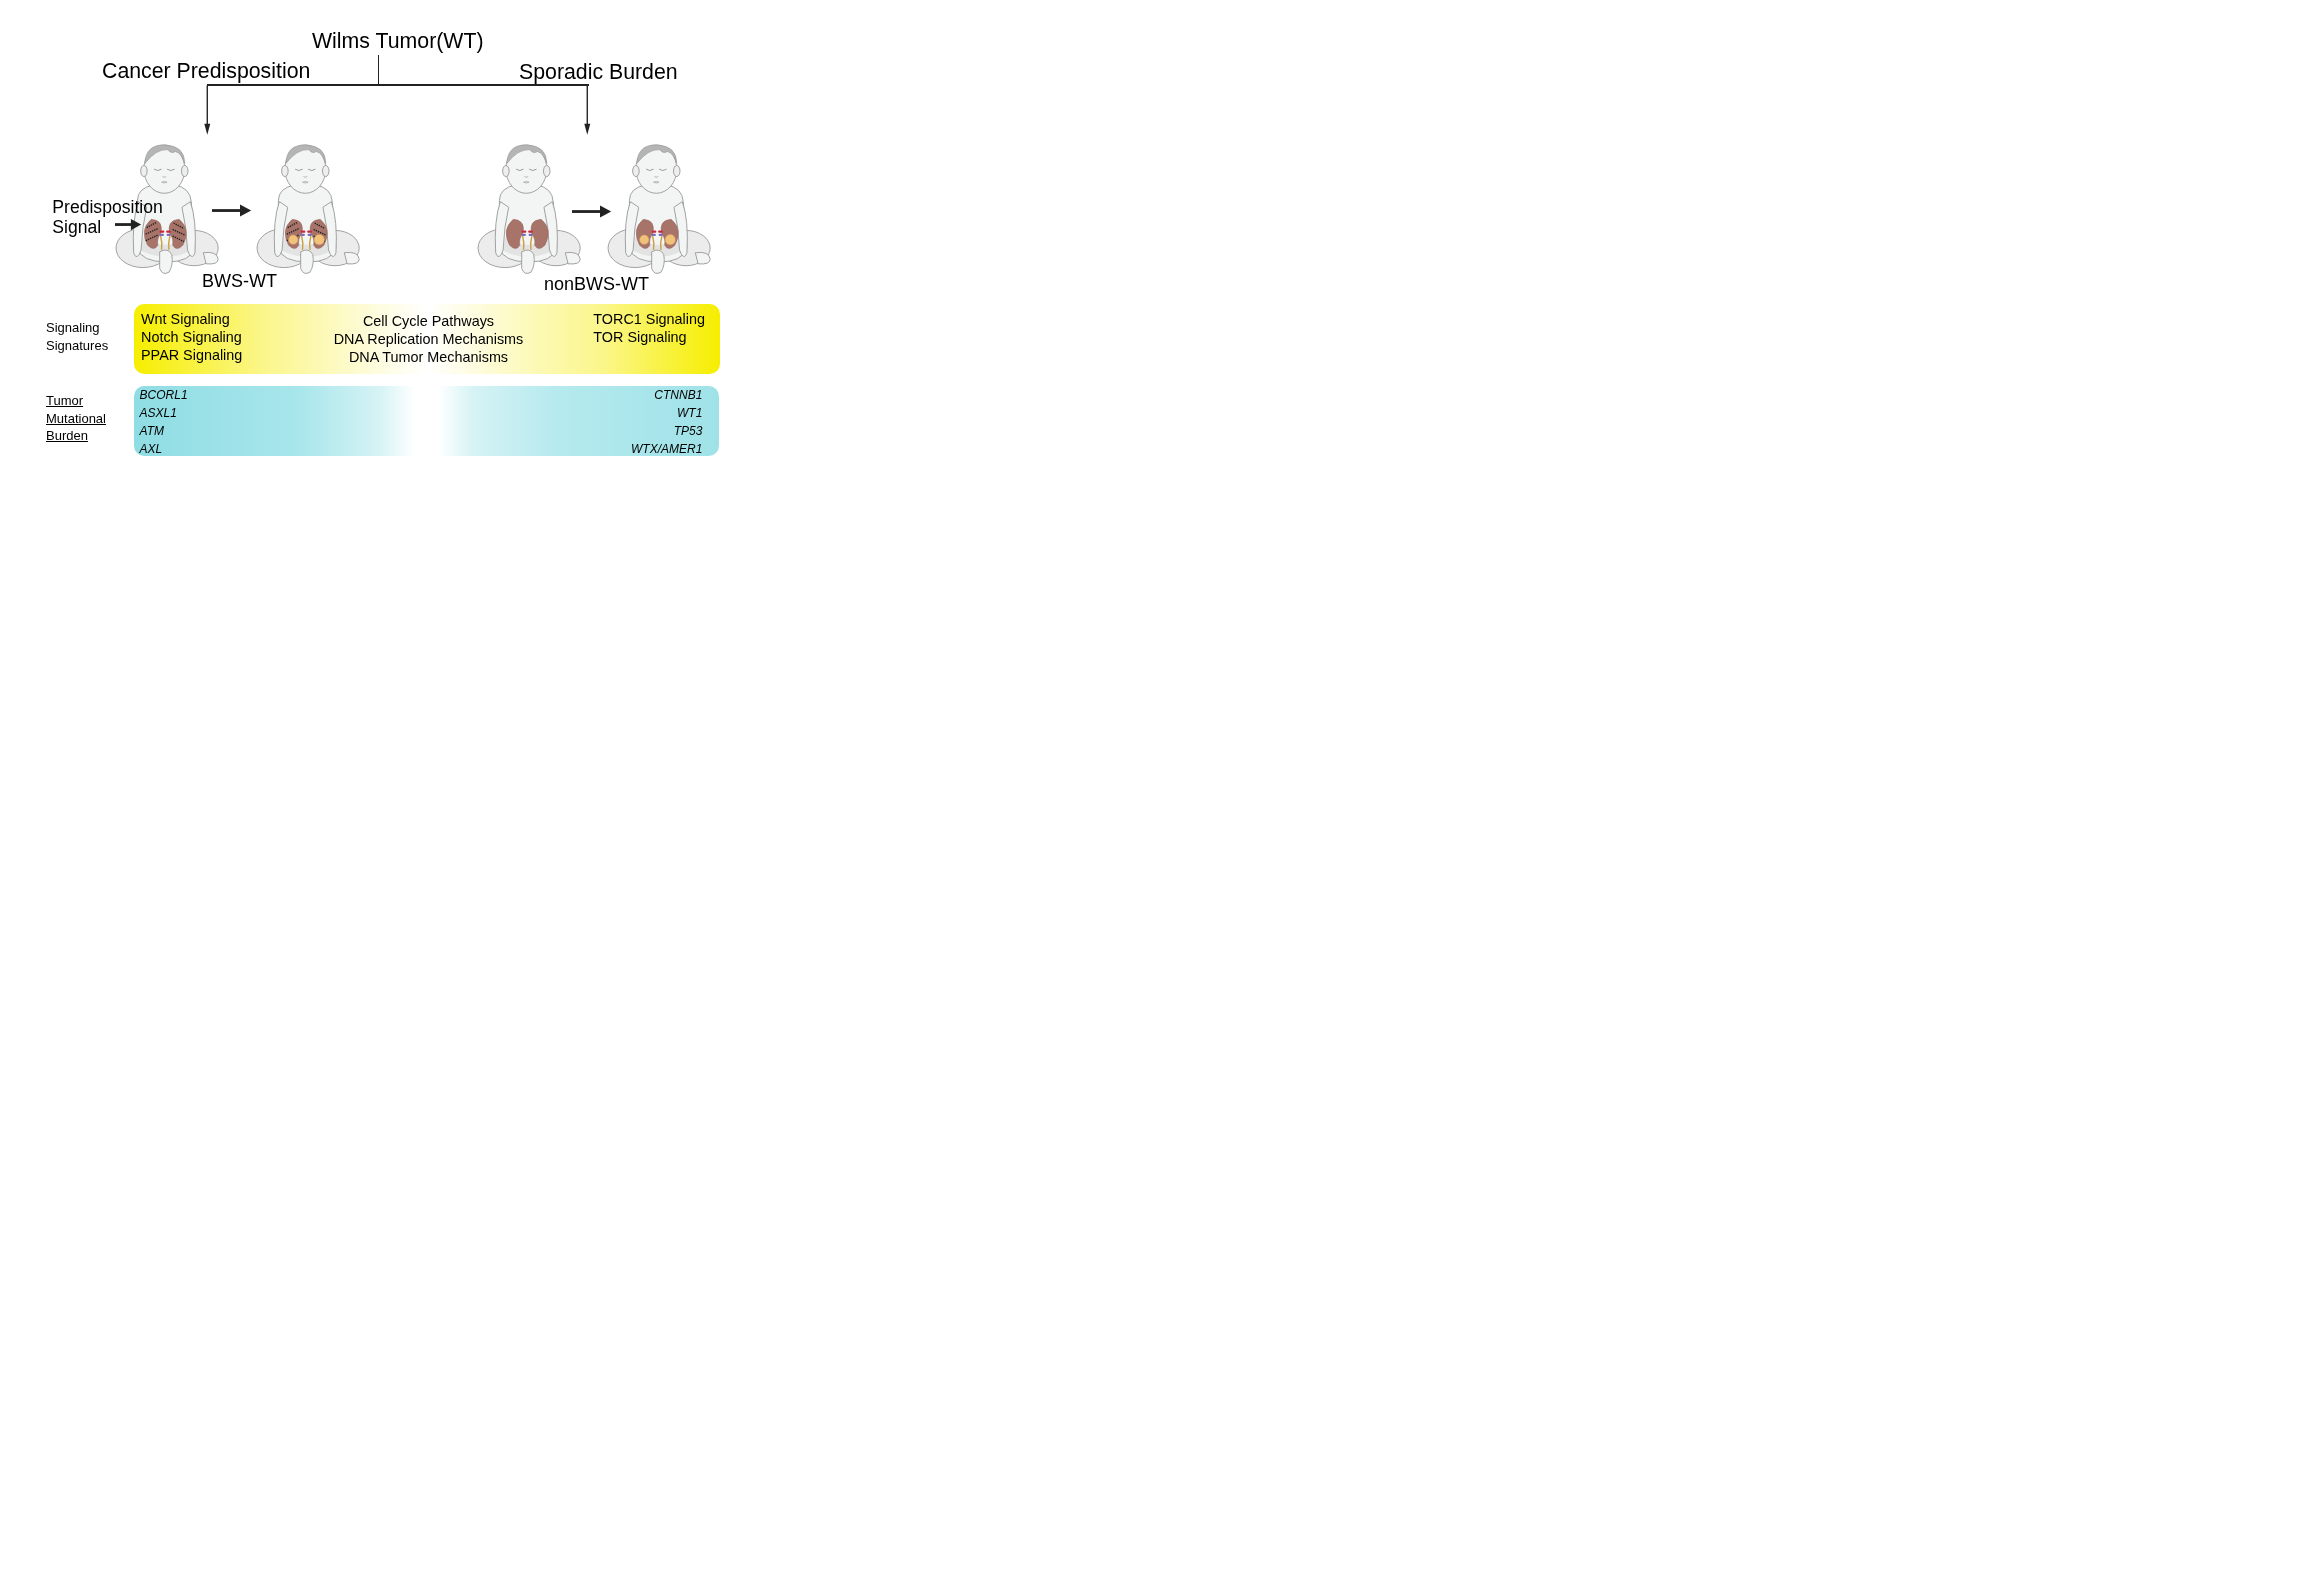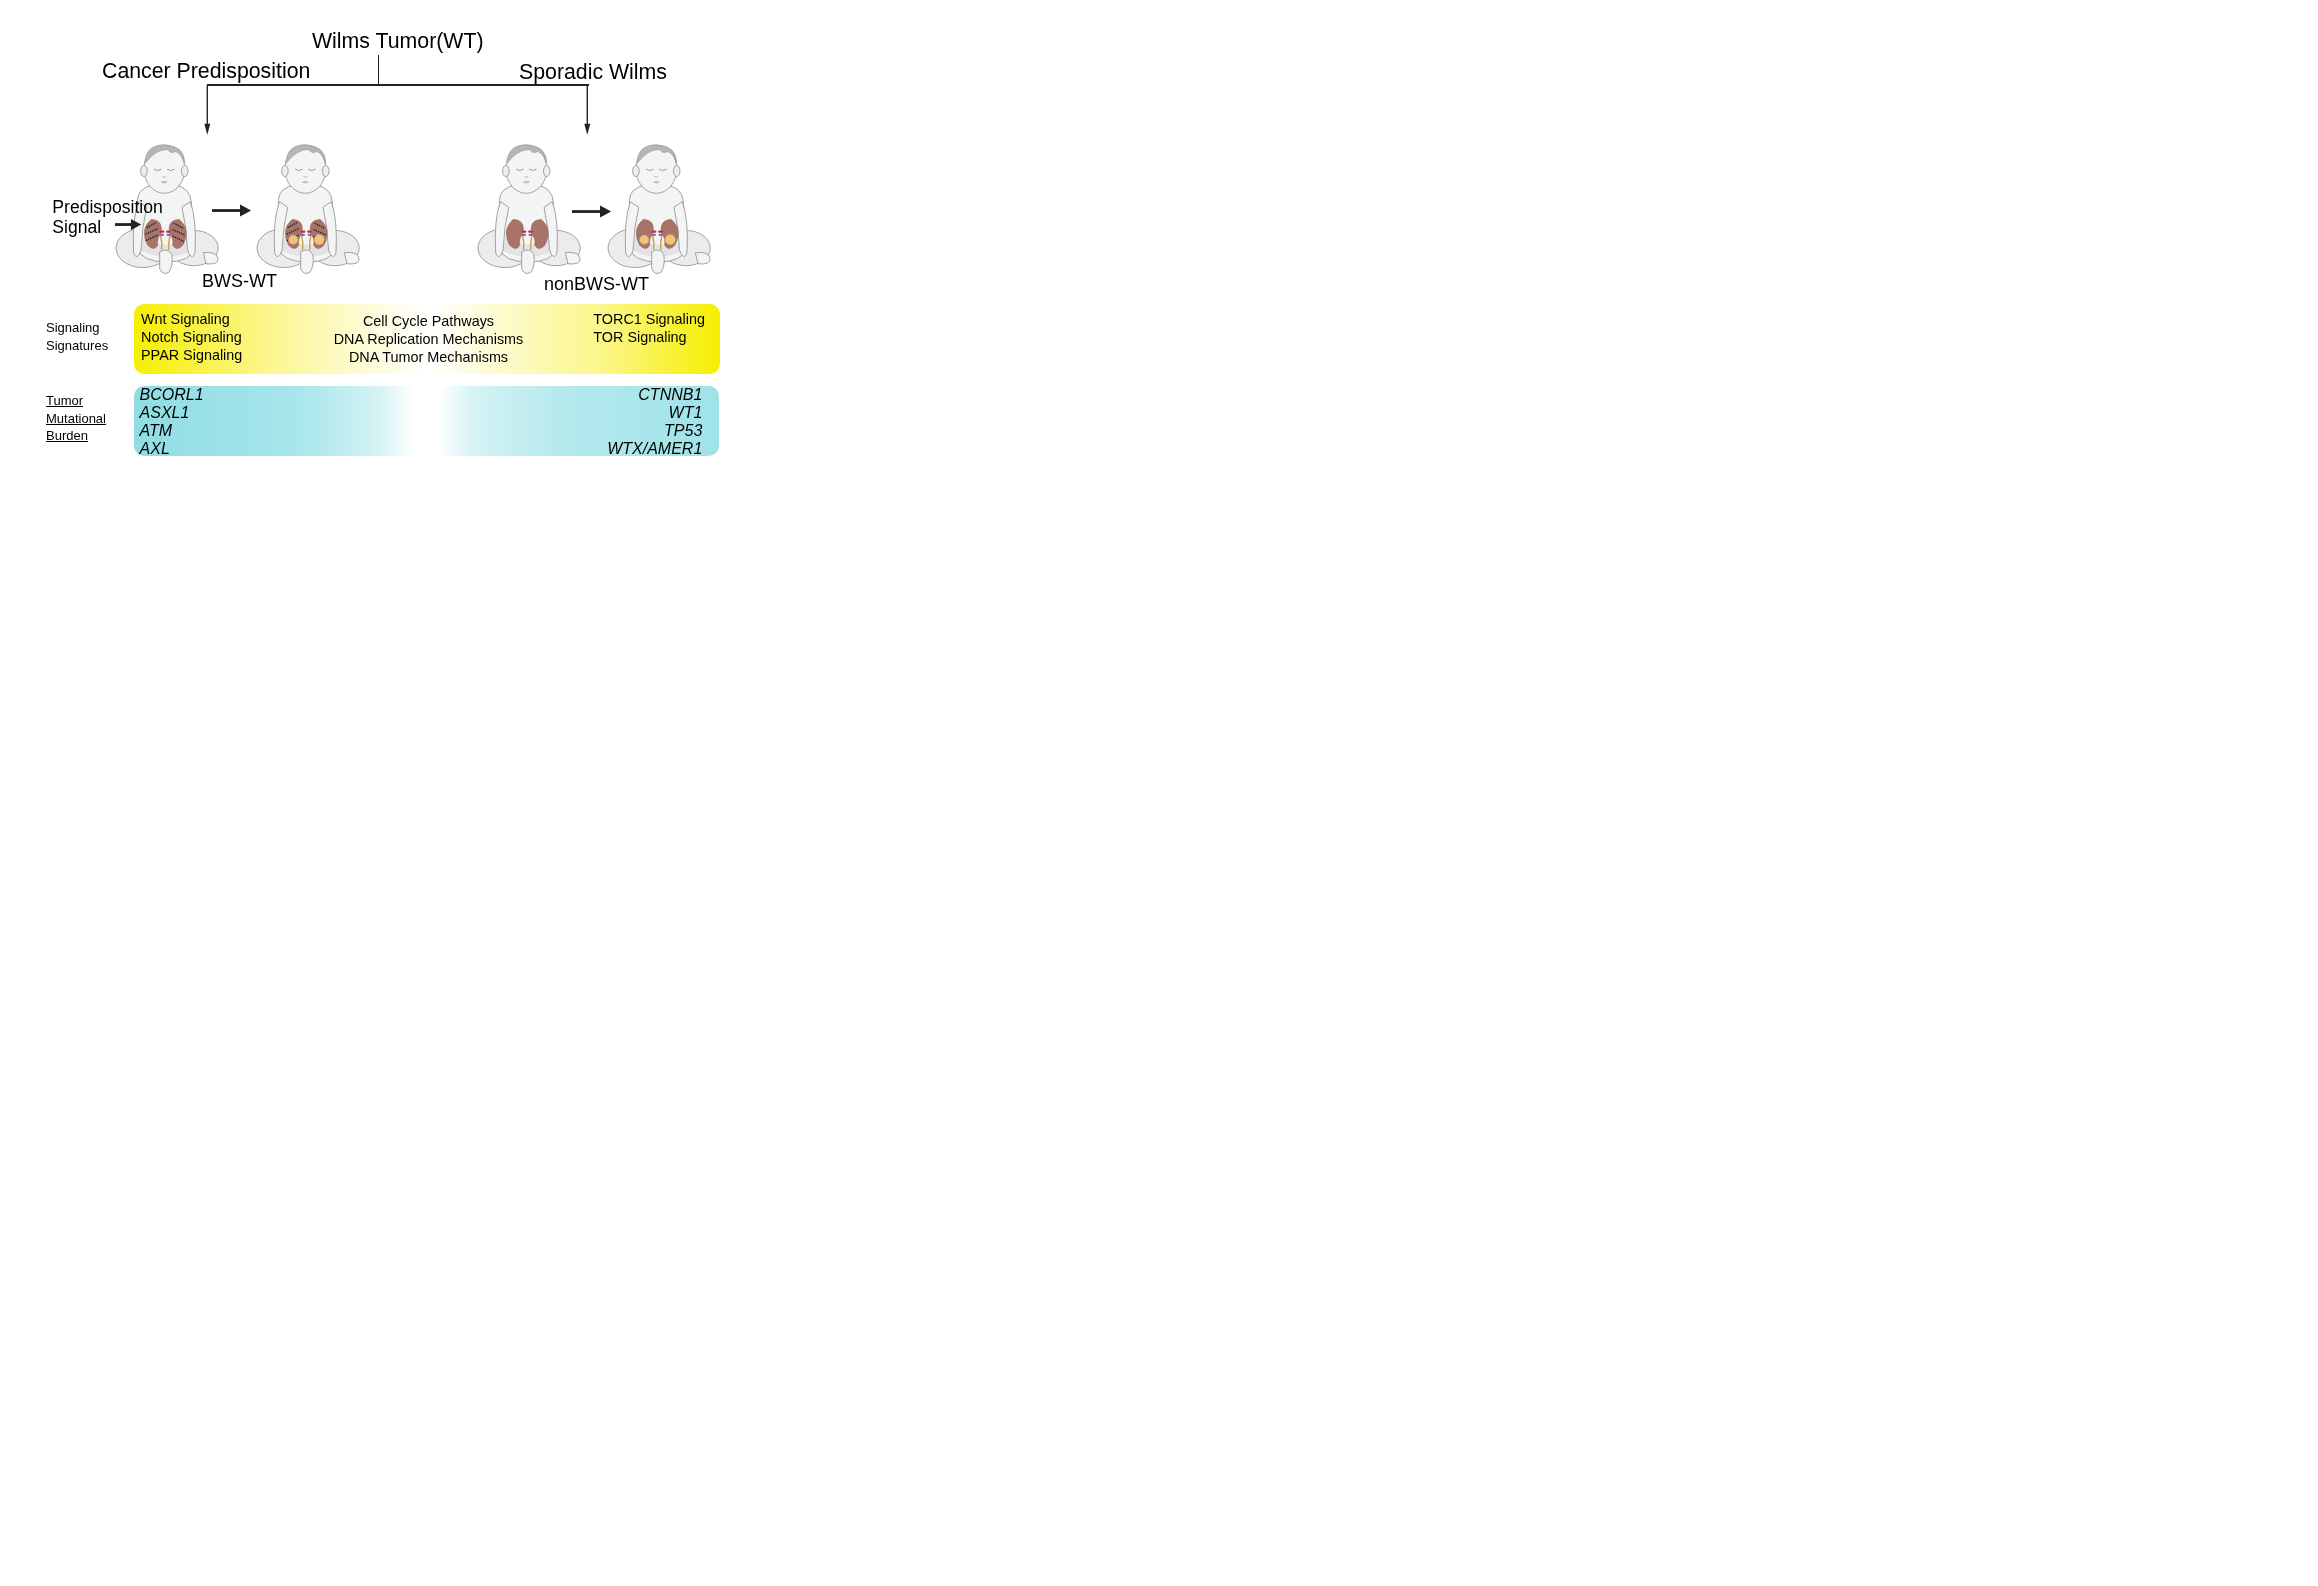--- a/index.html
+++ b/index.html
@@ -7,30 +7,30 @@
          font-family:"Liberation Sans", sans-serif; color:#000; }
   .abs { position:absolute; }
   .title { font-size:21.3px; white-space:nowrap; }
   .label { font-size:17.6px; white-space:nowrap; line-height:1.12; }
   .sub { font-size:18px; white-space:nowrap; }
   .rowlabel { font-size:13px; line-height:17.6px; white-space:nowrap; }
   .box { border-radius:10.2px; }
   .sig-box { background:linear-gradient(90deg,#f6ee00 0%, #fbf68a 22%, #fdfbd0 38%, #ffffff 50%, #fdfbd0 62%, #fbf68a 80%, #f6ee00 100%); }
   .mut-box { background:linear-gradient(90deg,#8fdde4 0%, #a7e6eb 28%, #d6f3f5 42%, #ffffff 48%, #ffffff 52%, #d6f3f5 58%, #b6eaee 72%, #9ee2e8 100%); }
   .sig-text { font-size:14.4px; line-height:18px; white-space:nowrap; }
-  .gene { font-size:16px; line-height:18px; font-style:italic; white-space:nowrap; }
+  .gene { font-size:12px; line-height:18px; font-style:italic; white-space:nowrap; }
   .line { background:#222; }
   svg { overflow:visible; }
 </style>
 </head>
 <body>
 
 <div class="abs title" style="left:312px; top:29px;text-align:right;">Wilms Tumor(WT)</div>
 <div class="abs title" style="left:102px; top:59px;">Cancer Predisposition</div>
-<div class="abs title" style="left:519px; top:60px;">Sporadic Wilms</div>
+<div class="abs title" style="left:519px; top:60px;">Sporadic Burden</div>
 
 <div class="abs line" style="left:378px; top:55px; width:1.4px; height:30px;"></div>
 <div class="abs line" style="left:207px; top:84px; width:382px; height:1.9px;"></div>
 
 <svg class="abs" style="left:202px; top:85px;" width="11" height="51" viewBox="0 0 24 110">
   <rect x="10" y="0" width="3" height="86" fill="#222"></rect>
   <polygon points="5,84 18,84 11.5,108" fill="#222"></polygon>
 </svg>
 <svg class="abs" style="left:582px; top:85px;" width="11" height="51" viewBox="0 0 24 110">
   <rect x="10" y="0" width="3" height="86" fill="#222"></rect>

